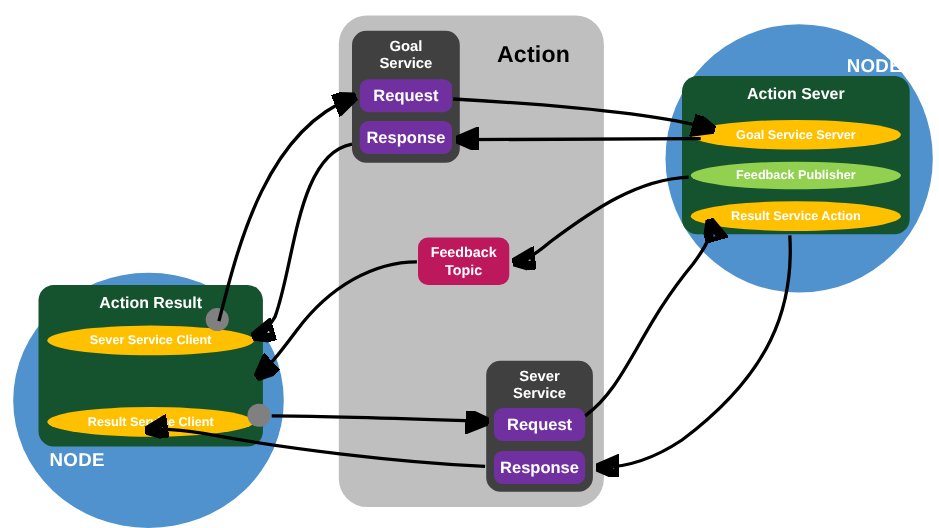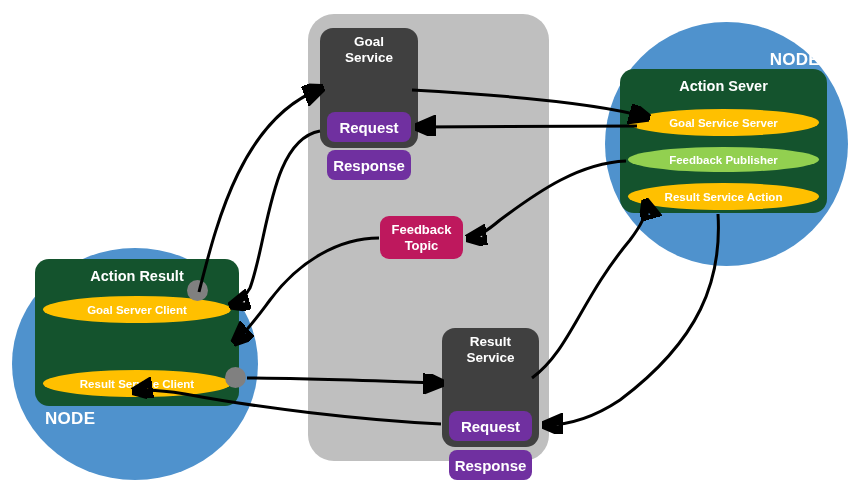--- a/index.html
+++ b/index.html
@@ -67,21 +67,21 @@
   .svc-title{
     position:absolute;left:0;right:0;text-align:center;
     color:#ffffff;font-size:13.5px;font-weight:bold;line-height:16px;
   }
   #goal-service-title{top:6px;}
   #result-service-title{top:6px;}
 
   .purple-btn{
     position:absolute;background:#7030a0;border-radius:8px;
     display:flex;align-items:center;justify-content:center;
-    color:#ffffff;font-size:15px;font-weight:bold;white-space:nowrap;margin-top:40px;
+    color:#ffffff;font-size:15px;font-weight:bold;white-space:nowrap;
   }
   #goal-request{left:7px;top:44px;width:84px;height:30px;}
   #goal-response{left:7px;top:82px;width:84px;height:30px;}
   #result-request{left:7px;top:43px;width:83px;height:30px;}
   #result-response{left:7px;top:82px;width:83px;height:30px;}
 
   
   #feedback-topic-box{
     left:380px;top:216px;width:83px;height:43px;
     background:#be185d;border-radius:9px;
@@ -97,27 +97,28 @@
   
   #arrows{position:absolute;left:0;top:0;width:854px;height:480px;pointer-events:none;}
   #arrows path{fill:none;stroke:#000000;stroke-width:3;}
 </style>
 </head>
 <body>
 
 <div id="stage">
 
   <div class="abs" id="action-container"></div>
+  <div class="abs" id="action-title">Action</div>
 
   <div class="abs node-circle" id="node-client-circle"></div>
   <div class="abs node-label" id="node-client-label">NODE</div>
 
   <div class="abs orange-box" id="action-client-box">
     <div class="orange-title" id="action-client-title">Action Result</div>
-    <div class="pill pill-yellow" id="pill-goal-client">Goal Server Client</div>
+    <div class="pill pill-yellow" id="pill-goal-client">Sever Service Client</div>
     <div class="pill pill-yellow" id="pill-result-client">Result Service Client</div>
   </div>
 
   <div class="abs node-circle" id="node-server-circle"></div>
   <div class="abs node-label" id="node-server-label">NODE</div>
 
   <div class="abs orange-box" id="action-server-box">
     <div class="orange-title" id="action-server-title">Action Sever</div>
     <div class="pill pill-yellow" id="pill-goal-server">Goal Service Server</div>
     <div class="pill pill-green" id="pill-feedback-pub">Feedback Publisher</div>
@@ -128,21 +129,21 @@
     <div class="svc-title" id="goal-service-title">
       <span>Goal</span><br>
       <span>Service</span>
     </div>
     <div class="purple-btn" id="goal-request">Request</div>
     <div class="purple-btn" id="goal-response">Response</div>
   </div>
 
   <div class="abs blue-box" id="result-service-box">
     <div class="svc-title" id="result-service-title">
-      <span>Result</span><br>
+      <span>Sever</span><br>
       <span>Service</span>
     </div>
     <div class="purple-btn" id="result-request">Request</div>
     <div class="purple-btn" id="result-response">Response</div>
   </div>
 
   <div class="abs" id="feedback-topic-box">
     <div>
       <span>Feedback</span><br>
       <span>Topic</span>

